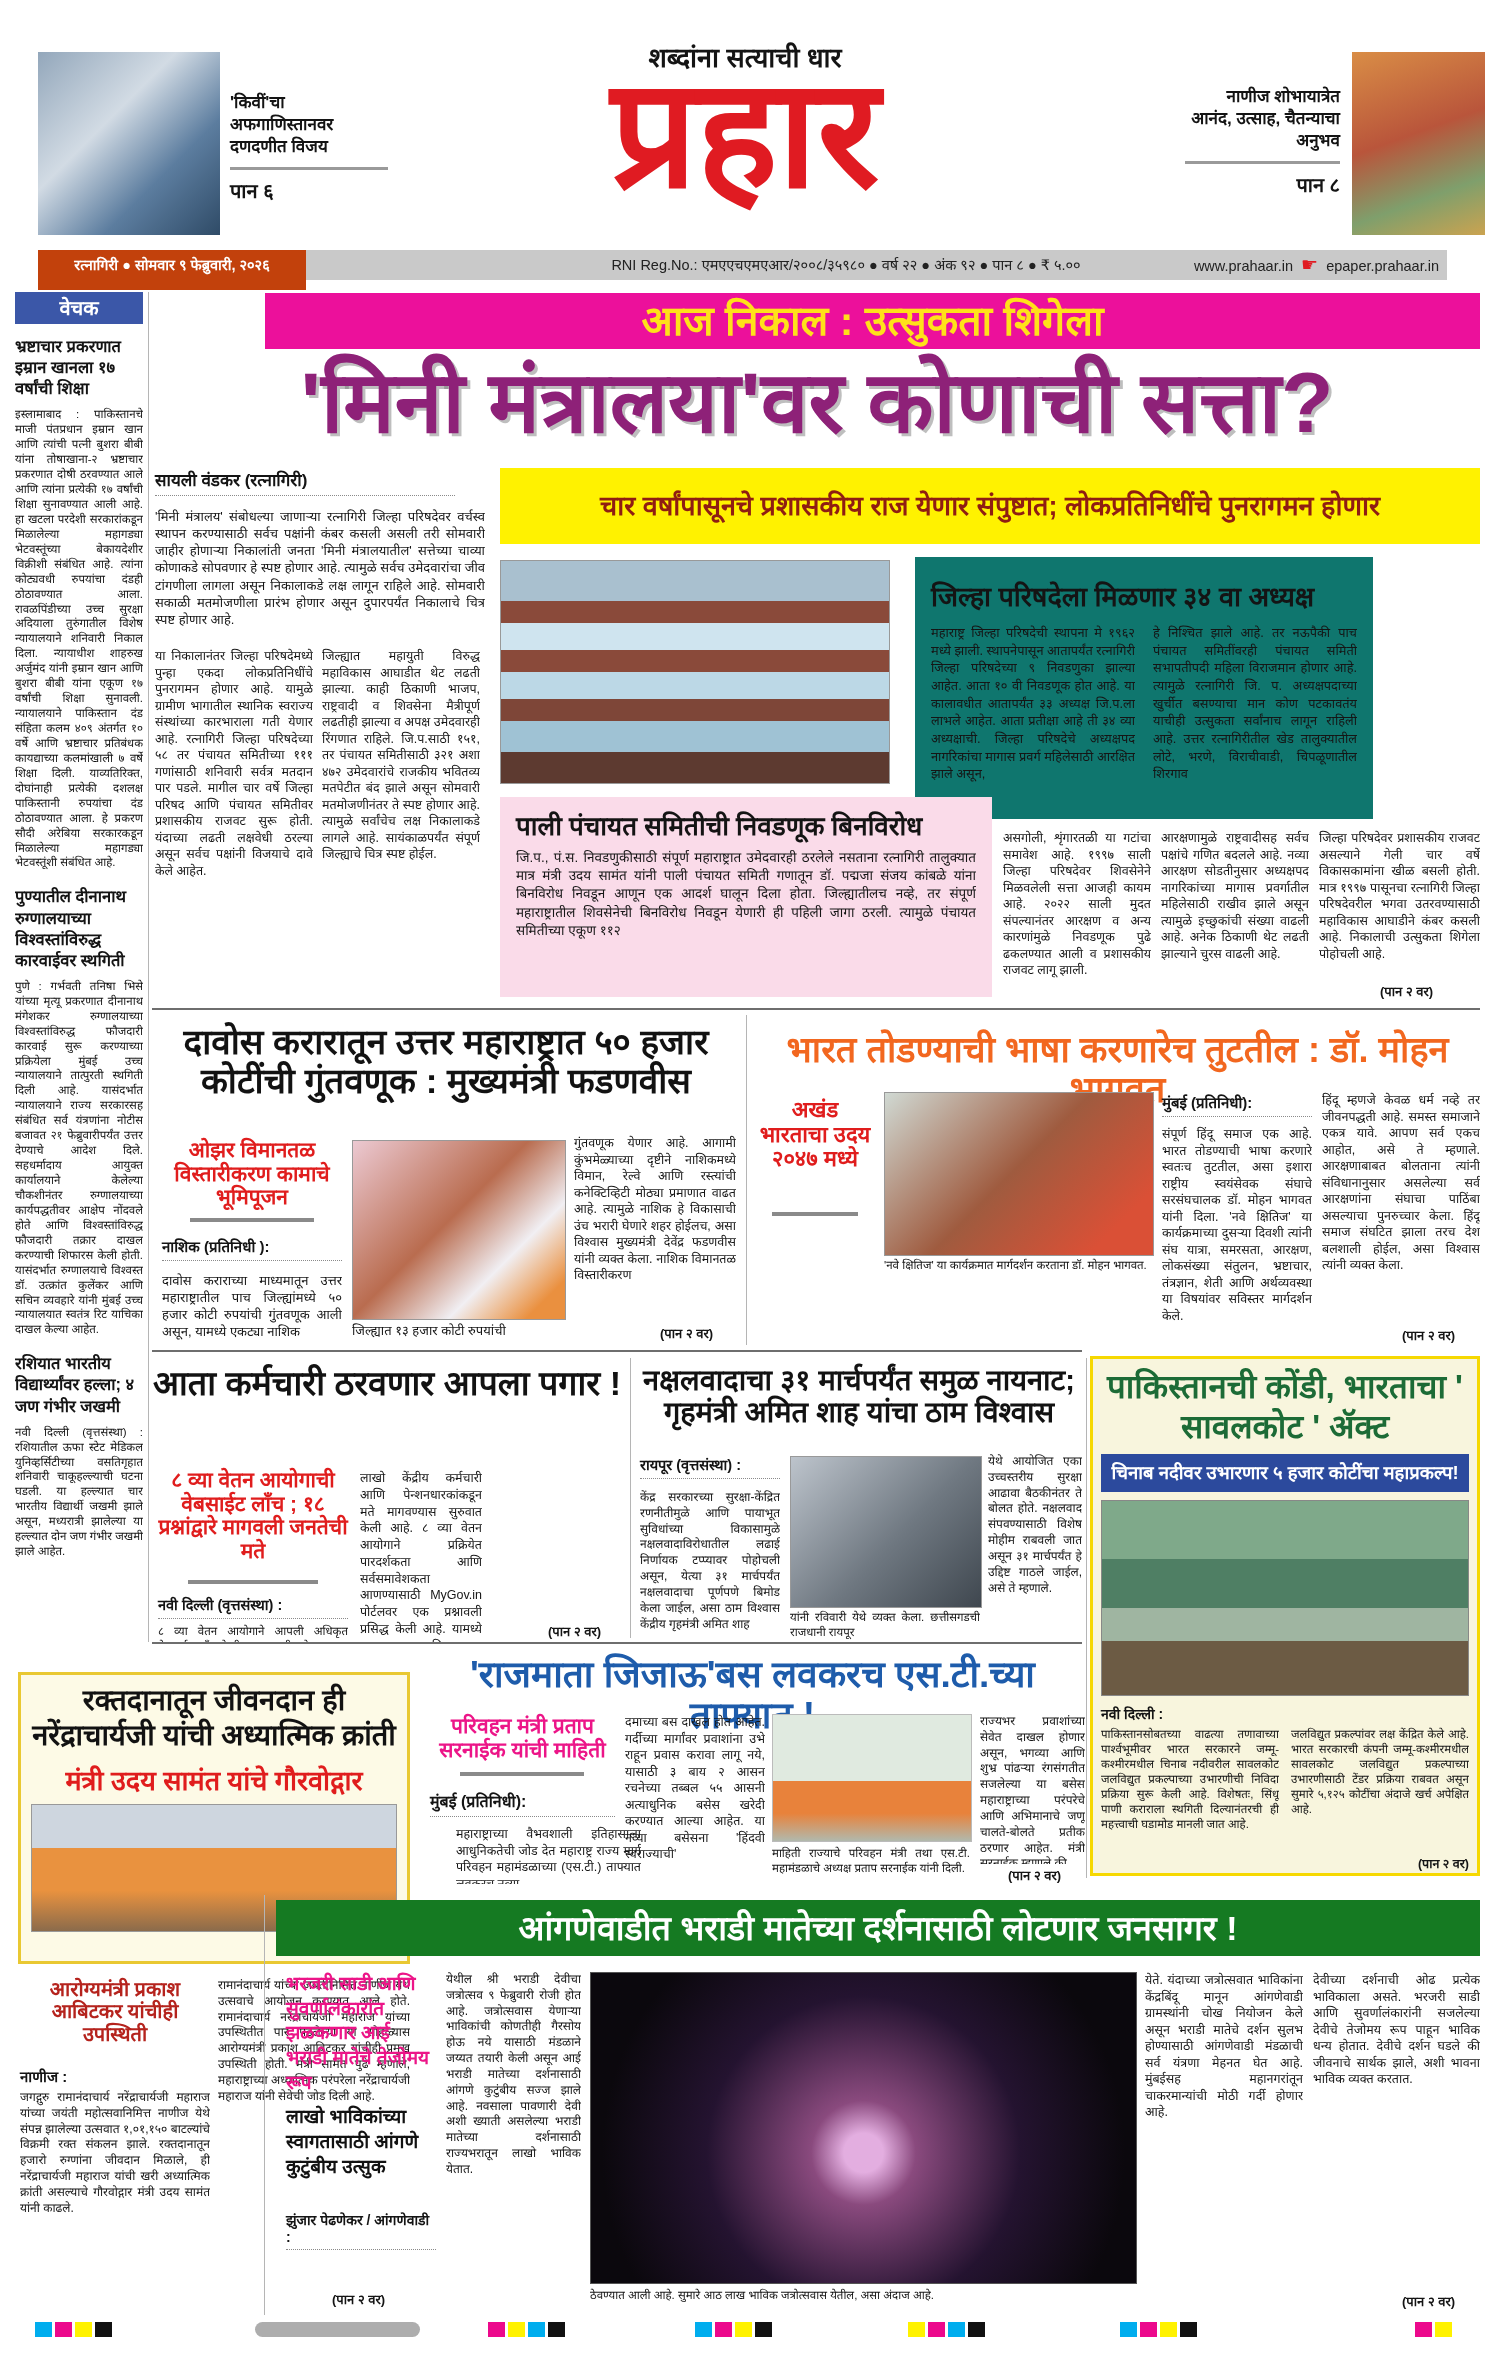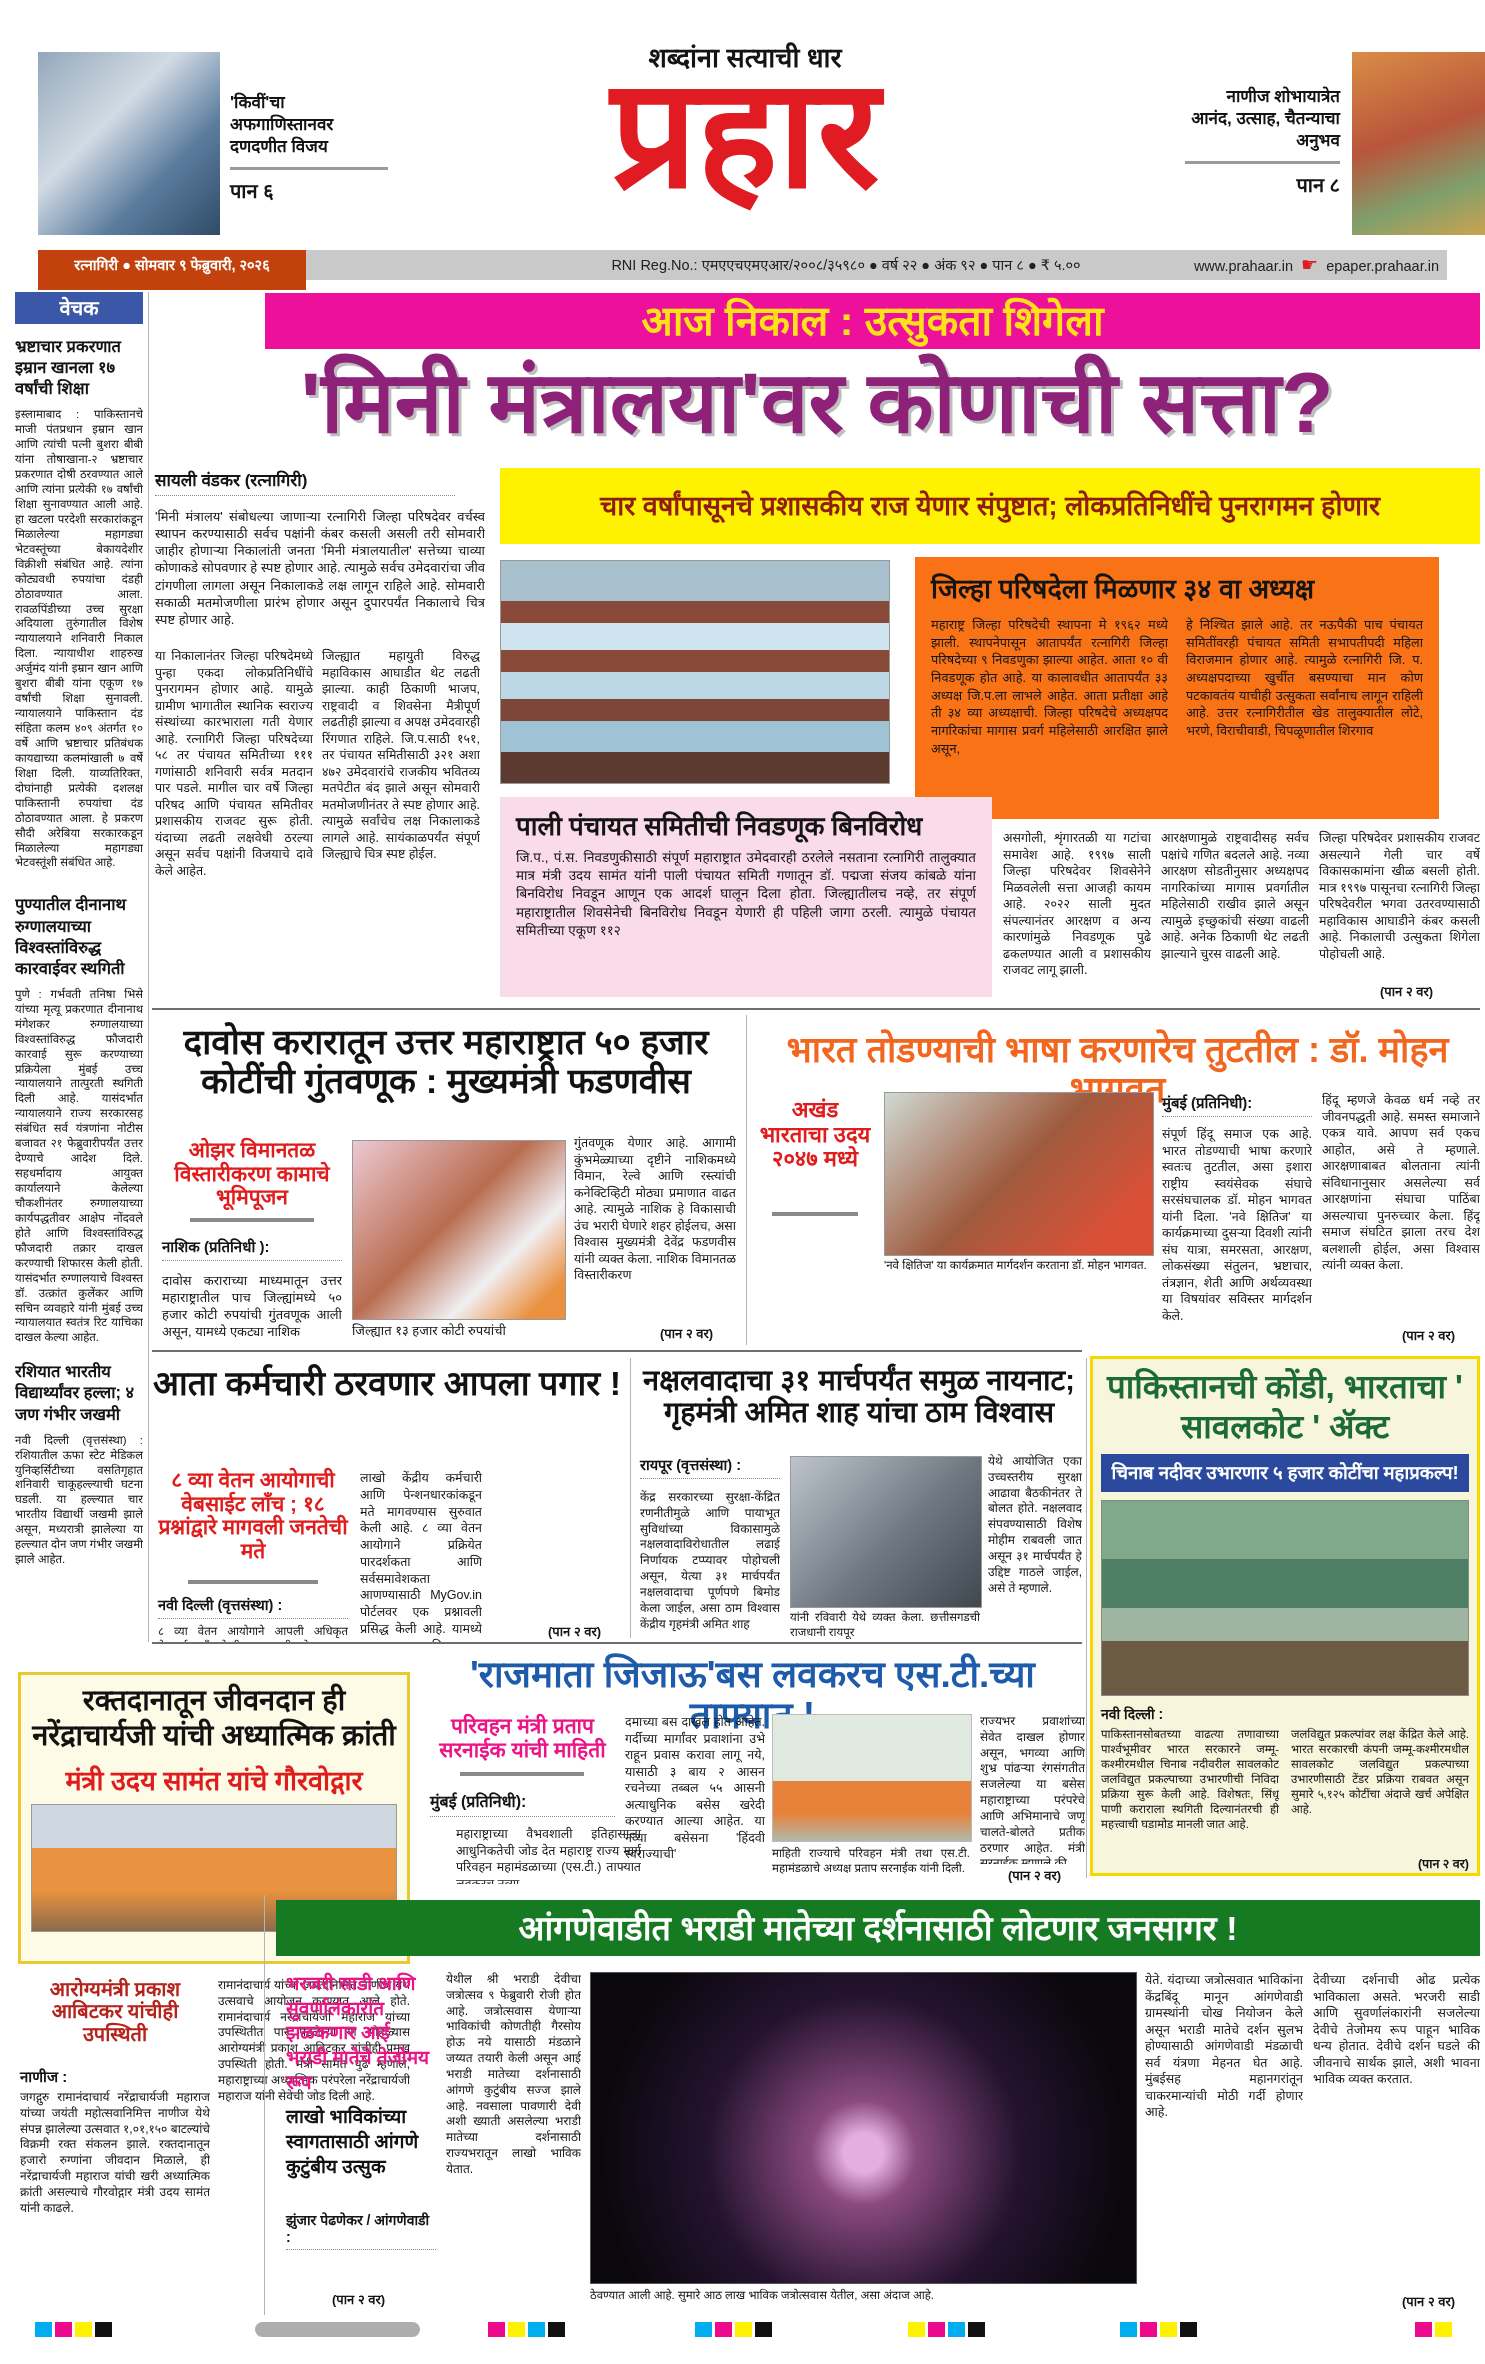--- a/index.html
+++ b/index.html
@@ -54,41 +54,41 @@
       <span>www.prahaar.in</span>
       <span style="color:#e01b22;font-size:19px;padding:0 4px">☛</span>
       <span>epaper.prahaar.in</span>
     </div>
   </div>
 
   <div class="abs" style="left:15px;top:292px;width:128px;height:1350px;overflow:hidden">
     <div style="background:#3b57a8;color:#fff;font-weight:bold;font-size:20px;text-align:center;height:32px;line-height:32px">वेचक</div>
     <div style="font-weight:bold;font-size:16.5px;line-height:1.28;margin-top:12px">भ्रष्टाचार प्रकरणात इम्रान खानला १७ वर्षांची शिक्षा</div>
     <div class="jt sm" style="margin-top:8px">इस्लामाबाद : पाकिस्तानचे माजी पंतप्रधान इम्रान खान आणि त्यांची पत्नी बुशरा बीबी यांना तोषाखाना-२ भ्रष्टाचार प्रकरणात दोषी ठरवण्यात आले आणि त्यांना प्रत्येकी १७ वर्षांची शिक्षा सुनावण्यात आली आहे. हा खटला परदेशी सरकारांकडून मिळालेल्या महागड्या भेटवस्तूंच्या बेकायदेशीर विक्रीशी संबंधित आहे. त्यांना कोट्यवधी रुपयांचा दंडही ठोठावण्यात आला. रावळपिंडीच्या उच्च सुरक्षा अदियाला तुरुंगातील विशेष न्यायालयाने शनिवारी निकाल दिला. न्यायाधीश शाहरुख अर्जुमंद यांनी इम्रान खान आणि बुशरा बीबी यांना एकूण १७ वर्षांची शिक्षा सुनावली. न्यायालयाने पाकिस्तान दंड संहिता कलम ४०९ अंतर्गत १० वर्षे आणि भ्रष्टाचार प्रतिबंधक कायद्याच्या कलमांखाली ७ वर्षे शिक्षा दिली. याव्यतिरिक्त, दोघांनाही प्रत्येकी दशलक्ष पाकिस्तानी रुपयांचा दंड ठोठावण्यात आला. हे प्रकरण सौदी अरेबिया सरकारकडून मिळालेल्या महागड्या भेटवस्तूंशी संबंधित आहे.</div>
-    <div style="font-weight:bold;font-size:16.5px;line-height:1.28;margin-top:24px">पुण्यातील दीनानाथ रुग्णालयाच्या विश्वस्तांविरुद्ध कारवाईवर स्थगिती</div>
+    <div style="font-weight:bold;font-size:16.5px;line-height:1.28;margin-top:16px">पुण्यातील दीनानाथ रुग्णालयाच्या विश्वस्तांविरुद्ध कारवाईवर स्थगिती</div>
     <div class="jt sm" style="margin-top:8px">पुणे : गर्भवती तनिषा भिसे यांच्या मृत्यू प्रकरणात दीनानाथ मंगेशकर रुग्णालयाच्या विश्वस्तांविरुद्ध फौजदारी कारवाई सुरू करण्याच्या प्रक्रियेला मुंबई उच्च न्यायालयाने तात्पुरती स्थगिती दिली आहे. यासंदर्भात न्यायालयाने राज्य सरकारसह संबंधित सर्व यंत्रणांना नोटीस बजावत २१ फेब्रुवारीपर्यंत उत्तर देण्याचे आदेश दिले. सहधर्मादाय आयुक्त कार्यालयाने केलेल्या चौकशीनंतर रुग्णालयाच्या कार्यपद्धतीवर आक्षेप नोंदवले होते आणि विश्वस्तांविरुद्ध फौजदारी तक्रार दाखल करण्याची शिफारस केली होती. यासंदर्भात रुग्णालयाचे विश्वस्त डॉ. उत्क्रांत कुलेंकर आणि सचिन व्यवहारे यांनी मुंबई उच्च न्यायालयात स्वतंत्र रिट याचिका दाखल केल्या आहेत.</div>
     <div style="font-weight:bold;font-size:16.5px;line-height:1.28;margin-top:16px">रशियात भारतीय विद्यार्थ्यांवर हल्ला; ४ जण गंभीर जखमी</div>
     <div class="jt sm" style="margin-top:8px">नवी दिल्ली (वृत्तसंस्था) : रशियातील ऊफा स्टेट मेडिकल युनिव्हर्सिटीच्या वसतिगृहात शनिवारी चाकूहल्ल्याची घटना घडली. या हल्ल्यात चार भारतीय विद्यार्थी जखमी झाले असून, मध्यरात्री झालेल्या या हल्ल्यात दोन जण गंभीर जखमी झाले आहेत.</div>
   </div>
   <div class="abs vrule" style="left:148px;top:292px;height:1350px"></div>
 
   <div class="abs" style="left:265px;top:293px;width:1215px;height:56px;background:#ec109b;color:#ffe11a;font-weight:800;font-size:41px;text-align:center;line-height:56px">आज निकाल : उत्सुकता शिगेला</div>
   <div class="abs hl" style="left:152px;top:354px;width:1330px;font-size:86px;color:#8e2178;text-shadow:3px 3px 0 rgba(110,110,110,.45)">'मिनी मंत्रालया'वर कोणाची सत्ता?</div>
 
   <div class="abs byline" style="left:155px;top:468px;width:300px;font-size:17px">सायली वंडकर (रत्नागिरी)</div>
   <div class="abs jt" style="left:155px;top:508px;width:330px;height:134px;font-size:13px">'मिनी मंत्रालय' संबोधल्या जाणाऱ्या रत्नागिरी जिल्हा परिषदेवर वर्चस्व स्थापन करण्यासाठी सर्वच पक्षांनी कंबर कसली असली तरी सोमवारी जाहीर होणाऱ्या निकालांती जनता 'मिनी मंत्रालयातील' सत्तेच्या चाव्या कोणाकडे सोपवणार हे स्पष्ट होणार आहे. त्यामुळे सर्वच उमेदवारांचा जीव टांगणीला लागला असून निकालाकडे लक्ष लागून राहिले आहे. सोमवारी सकाळी मतमोजणीला प्रारंभ होणार असून दुपारपर्यंत निकालाचे चित्र स्पष्ट होणार आहे.</div>
 
   <div class="abs" style="left:500px;top:468px;width:980px;height:76px;background:#fff200;color:#8f1d12;font-weight:800;font-size:27px;text-align:center;line-height:76px">चार वर्षांपासूनचे प्रशासकीय राज येणार संपुष्टात; लोकप्रतिनिधींचे पुनरागमन होणार</div>
 
   <div class="abs jt" style="left:155px;top:648px;width:158px;height:352px">या निकालानंतर जिल्हा परिषदेमध्ये पुन्हा एकदा लोकप्रतिनिधींचे पुनरागमन होणार आहे. यामुळे ग्रामीण भागातील स्थानिक स्वराज्य संस्थांच्या कारभाराला गती येणार आहे. रत्नागिरी जिल्हा परिषदेच्या ५८ तर पंचायत समितीच्या १११ गणांसाठी शनिवारी सर्वत्र मतदान पार पडले. मागील चार वर्षे जिल्हा परिषद आणि पंचायत समितीवर प्रशासकीय राजवट सुरू होती. यंदाच्या लढती लक्षवेधी ठरल्या असून सर्वच पक्षांनी विजयाचे दावे केले आहेत.</div>
   <div class="abs jt" style="left:322px;top:648px;width:158px;height:352px">जिल्ह्यात महायुती विरुद्ध महाविकास आघाडीत थेट लढती झाल्या. काही ठिकाणी भाजप, राष्ट्रवादी व शिवसेना मैत्रीपूर्ण लढतीही झाल्या व अपक्ष उमेदवारही रिंगणात राहिले. जि.प.साठी १५१, तर पंचायत समितीसाठी ३२१ अशा ४७२ उमेदवारांचे राजकीय भवितव्य मतपेटीत बंद झाले असून सोमवारी मतमोजणीनंतर ते स्पष्ट होणार आहे. त्यामुळे सर्वांचेच लक्ष निकालाकडे लागले आहे. सायंकाळपर्यंत संपूर्ण जिल्ह्याचे चित्र स्पष्ट होईल.</div>
 
   <div class="abs photo ph-building" style="left:500px;top:560px;width:388px;height:222px;border:1px solid #999"></div>
 
-  <div class="abs" style="left:915px;top:557px;width:524px;height:262px;background:#f97316;padding:12px 16px;box-sizing:border-box">
+  <div class="abs" style="left:915px;top:557px;width:458px;height:262px;background:#0f766e;padding:20px 16px;box-sizing:border-box">
     <div style="font-weight:bold;font-size:27px">जिल्हा परिषदेला मिळणार ३४ वा अध्यक्ष</div>
     <div style="margin-top:10px;column-count:2;column-gap:18px;height:190px;overflow:hidden">
       <span class="jt" style="display:block;font-size:12.8px;line-height:1.38">महाराष्ट्र जिल्हा परिषदेची स्थापना मे १९६२ मध्ये झाली. स्थापनेपासून आतापर्यंत रत्नागिरी जिल्हा परिषदेच्या ९ निवडणुका झाल्या आहेत. आता १० वी निवडणूक होत आहे. या कालावधीत आतापर्यंत ३३ अध्यक्ष जि.प.ला लाभले आहेत. आता प्रतीक्षा आहे ती ३४ व्या अध्यक्षाची. जिल्हा परिषदेचे अध्यक्षपद नागरिकांचा मागास प्रवर्ग महिलेसाठी आरक्षित झाले असून,</span>
       <span class="jt" style="display:block;font-size:12.8px;line-height:1.38">हे निश्चित झाले आहे. तर नऊपैकी पाच पंचायत समितींवरही पंचायत समिती सभापतीपदी महिला विराजमान होणार आहे. त्यामुळे रत्नागिरी जि. प. अध्यक्षपदाच्या खुर्चीत बसण्याचा मान कोण पटकावतंय याचीही उत्सुकता सर्वांनाच लागून राहिली आहे. उत्तर रत्नागिरीतील खेड तालुक्यातील लोटे, भरणे, विराचीवाडी, चिपळूणातील शिरगाव</span>
     </div>
   </div>
 
   <div class="abs" style="left:500px;top:797px;width:492px;height:200px;background:#fadbe9;padding:10px 16px;box-sizing:border-box">
     <div style="font-weight:bold;font-size:26px">पाली पंचायत समितीची निवडणूक बिनविरोध</div>
     <div class="jt" style="margin-top:6px;font-size:13.5px;line-height:1.35;height:130px">जि.प., पं.स. निवडणुकीसाठी संपूर्ण महाराष्ट्रात उमेदवारही ठरलेले नसताना रत्नागिरी तालुक्यात मात्र मंत्री उदय सामंत यांनी पाली पंचायत समिती गणातून डॉ. पद्मजा संजय कांबळे यांना बिनविरोध निवडून आणून एक आदर्श घालून दिला होता. जिल्ह्यातीलच नव्हे, तर संपूर्ण महाराष्ट्रातील शिवसेनेची बिनविरोध निवडून येणारी ही पहिली जागा ठरली. त्यामुळे पंचायत समितीच्या एकूण ११२</div>

